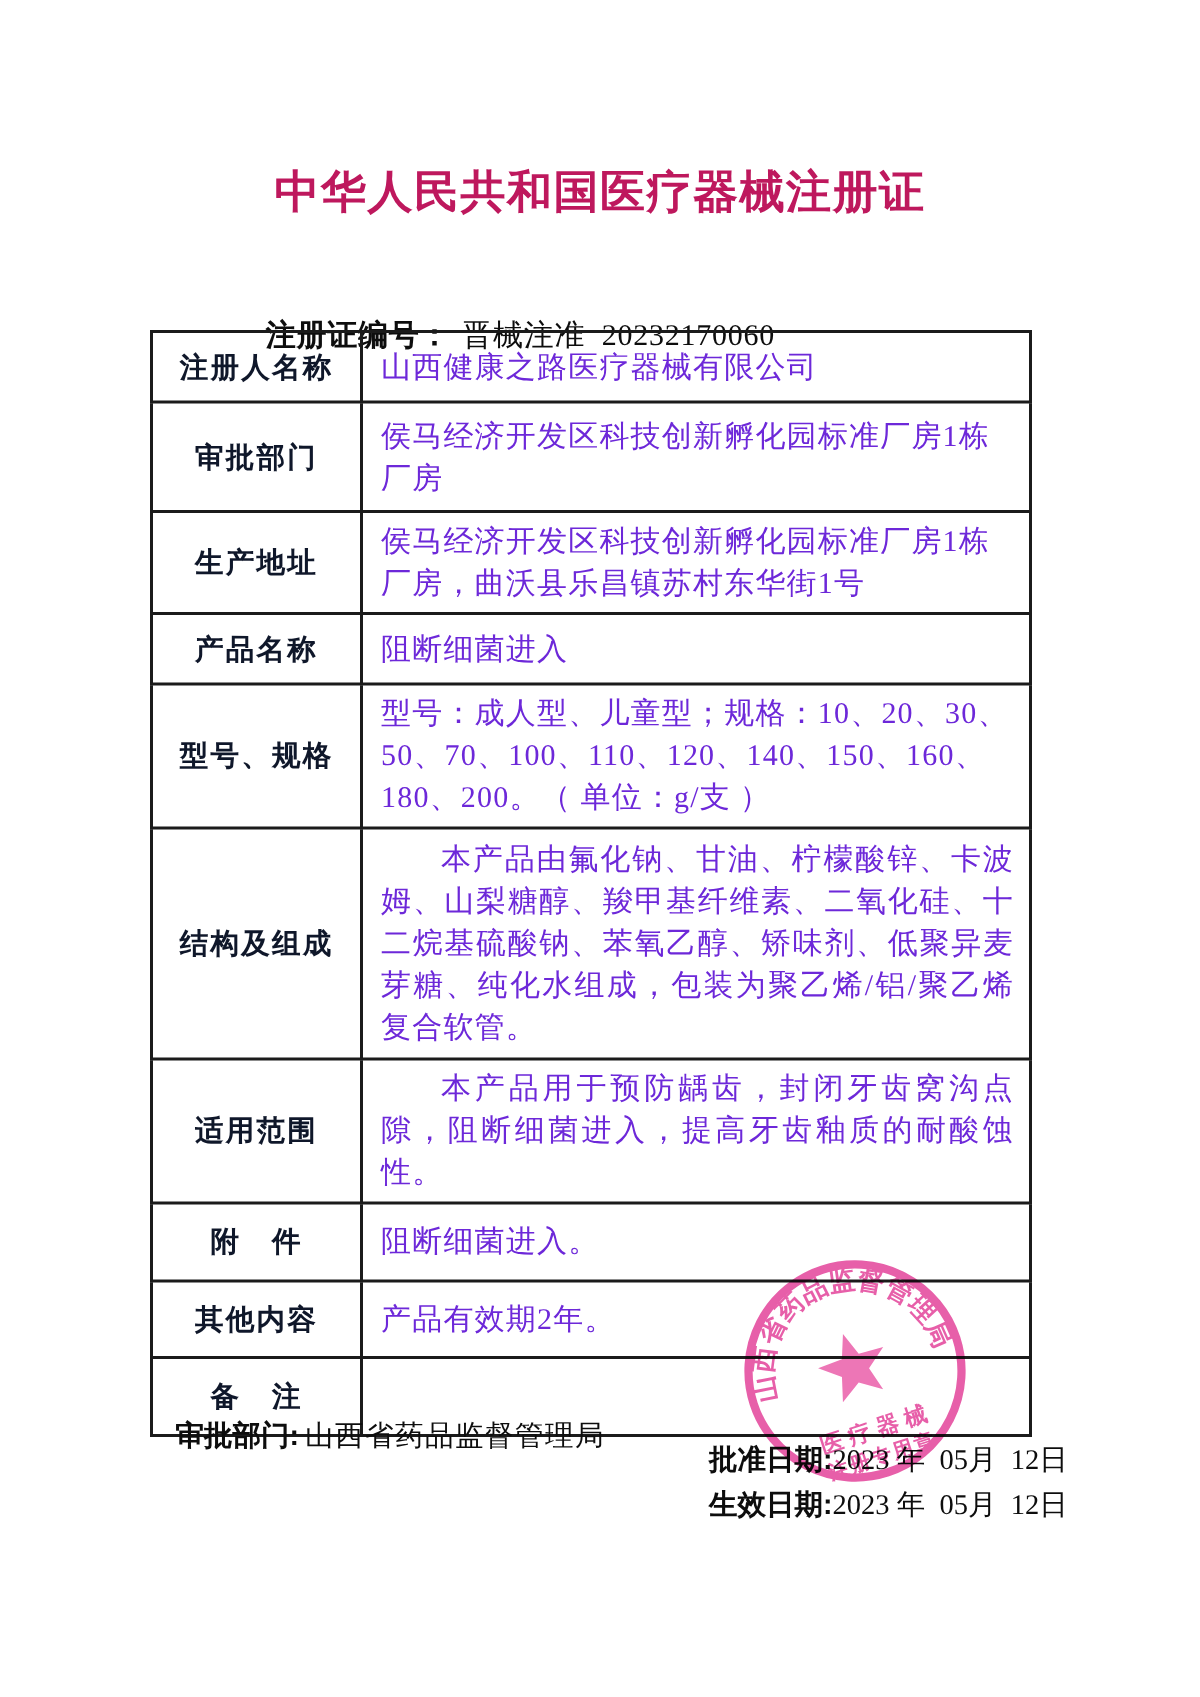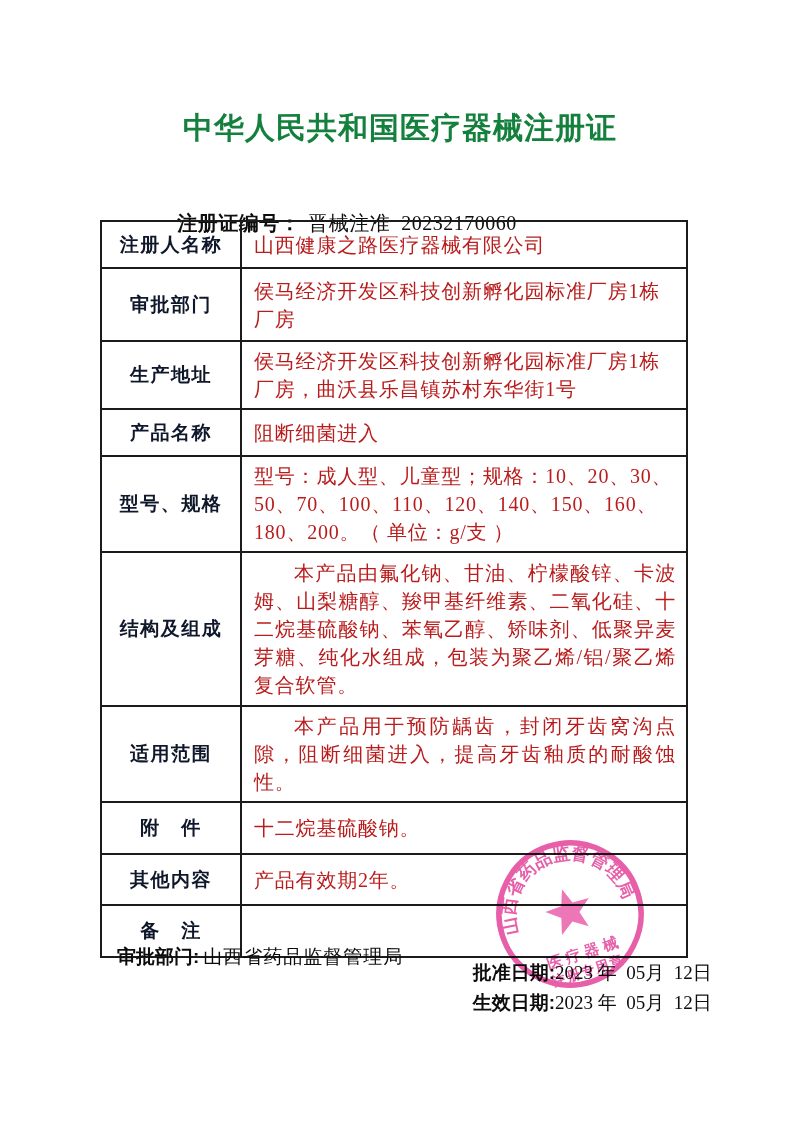--- a/index.html
+++ b/index.html
@@ -2,33 +2,33 @@
 <html><head>
 <meta charset="utf-8">
 <style>
   html,body { margin:0; padding:0; background:#ffffff; }
   .page {
     position:relative; width:800px; height:1131px; background:#ffffff;
     font-family:"Liberation Sans", sans-serif; color:#0d0d0d; overflow:hidden;
   }
   .title {
     position:absolute; top:108px; left:0; width:100%; margin:0;
-    text-align:center; font-size:30px; font-weight:bold; letter-spacing:1px; color:#15803d;
+    text-align:center; font-size:30px; font-weight:bold; letter-spacing:1px; color:#be185d;
   }
   .regline { position:absolute; top:187px; left:155px; font-size:20px; white-space:pre-wrap; }
   .regline .lbl { font-weight:bold; letter-spacing:0.5px; }
   .regline .val { font-family:"Liberation Serif", serif; margin-left:8px; letter-spacing:0.5px; }
 
   table.cert { position:absolute; top:220px; left:100px; width:588px;
     border-collapse:collapse; table-layout:fixed; }
   table.cert td { border:2px solid #1b1b1b; vertical-align:middle; }
   td.lab { width:136px; text-align:center; font-weight:bold; font-size:19px;
     letter-spacing:1.5px; color:#0f172a; }
   td.val { font-family:"Liberation Serif", serif; font-size:20px; letter-spacing:0.8px;
-    line-height:28px; padding:5px 10px 5px 12px; color:#b91c1c; }
+    line-height:28px; padding:5px 10px 5px 12px; color:#6d28d9; }
   td.val.para { text-indent:2em; text-align:justify; }
   tr.rh1 { height:47px; } tr.rh2 { height:73px; } tr.rh3 { height:68px; }
   tr.rh4 { height:47px; } tr.rh5 { height:88px; } tr.rh6 { height:154px; }
   tr.rh7 { height:73px; } tr.rh8 { height:52px; } tr.rh9 { height:51px; }
   tr.rh10 { height:52px; }
 
   .dept { position:absolute; top:944px; left:117px; font-size:19px; }
   .dept .lbl { font-weight:bold; }
   .dept .val { font-family:"Liberation Serif", serif; letter-spacing:1px; margin-left:4px; }
 
@@ -77,21 +77,21 @@
     <tr class="rh6">
       <td class="lab">结构及组成</td>
       <td class="val para">本产品由氟化钠、甘油、柠檬酸锌、卡波姆、山梨糖醇、羧甲基纤维素、二氧化硅、十二烷基硫酸钠、苯氧乙醇、矫味剂、低聚异麦芽糖、纯化水组成，包装为聚乙烯/铝/聚乙烯复合软管。</td>
     </tr>
     <tr class="rh7">
       <td class="lab">适用范围</td>
       <td class="val para">本产品用于预防龋齿，封闭牙齿窝沟点隙，阻断细菌进入，提高牙齿釉质的耐酸蚀性。</td>
     </tr>
     <tr class="rh8">
       <td class="lab">附　件</td>
-      <td class="val">十二烷基硫酸钠。</td>
+      <td class="val">阻断细菌进入。</td>
     </tr>
     <tr class="rh9">
       <td class="lab">其他内容</td>
       <td class="val">产品有效期2年。</td>
     </tr>
     <tr class="rh10">
       <td class="lab">备　注</td>
       <td class="val"></td>
     </tr>
   </tbody>

